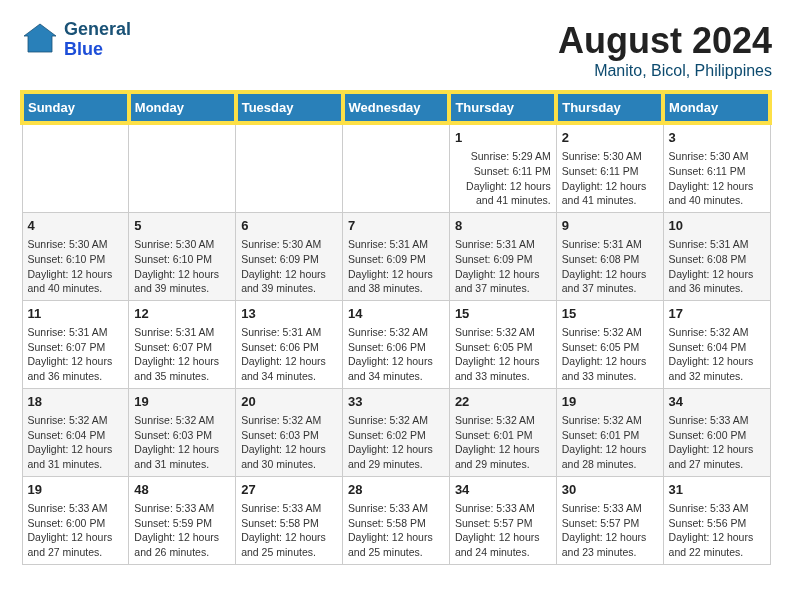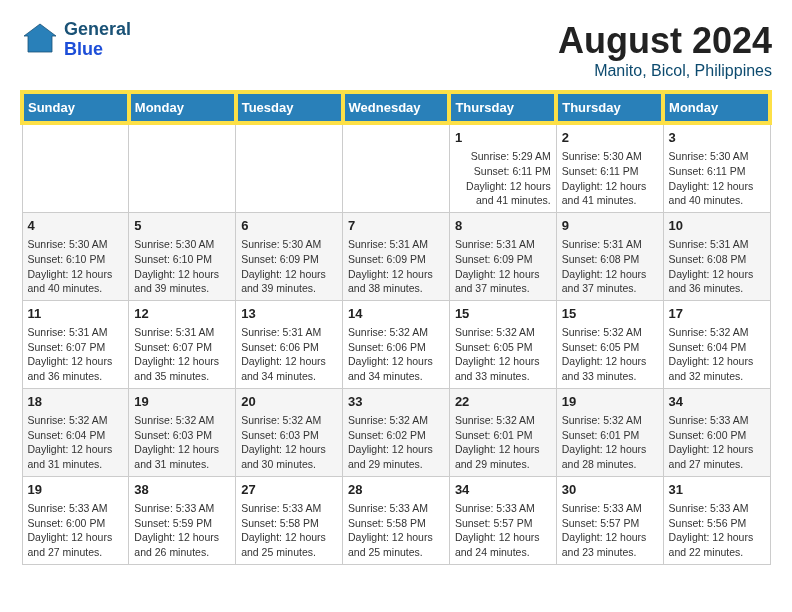--- a/index.html
+++ b/index.html
@@ -306,21 +306,21 @@
       </tr>
       <tr>
         <td>
           <span class="date-num">19</span>
           <div class="cell-info" style="white-space: pre-line;">Sunrise: 5:33 AM
 Sunset: 6:00 PM
 Daylight: 12 hours
 and 27 minutes.</div>
         </td>
         <td>
-          <span class="date-num">38</span>
+          <span class="date-num">48</span>
           <div class="cell-info" style="white-space: pre-line;">Sunrise: 5:33 AM
 Sunset: 5:59 PM
 Daylight: 12 hours
 and 26 minutes.</div>
         </td>
         <td>
           <span class="date-num">27</span>
           <div class="cell-info" style="white-space: pre-line;">Sunrise: 5:33 AM
 Sunset: 5:58 PM
 Daylight: 12 hours

